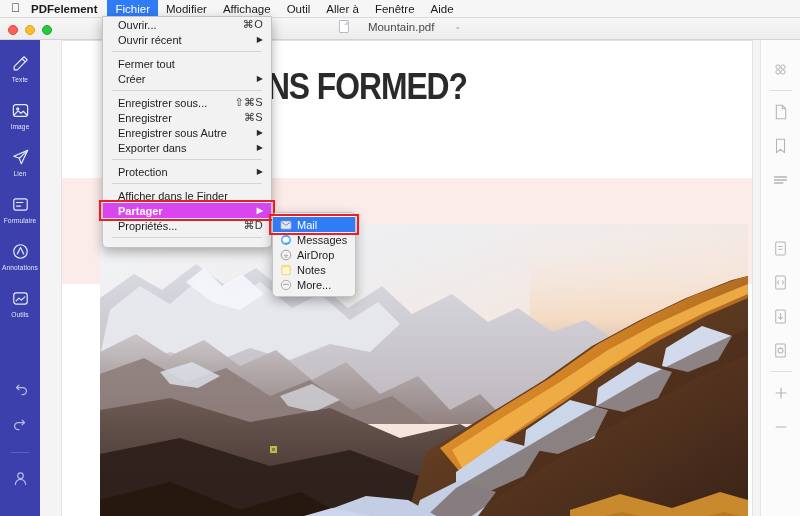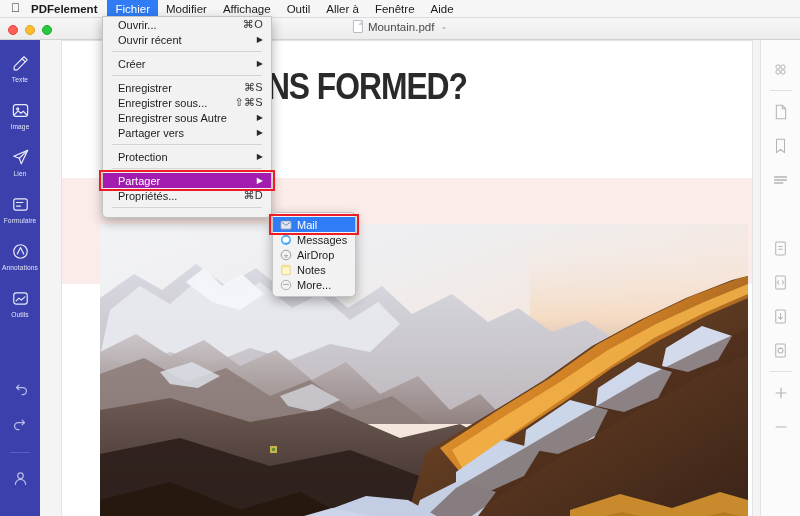--- a/index.html
+++ b/index.html
@@ -41,21 +41,21 @@
     border-bottom: 1px solid #d2d2d2;
     z-index: 10;
   }
   .traffic { position: absolute; top: 6.5px; left: 8px; display: flex; gap: 7px; }
   .tl { width: 10px; height: 10px; border-radius: 50%; }
   .tl.r { background: #ff5f57; border: 0.5px solid #e0443e; }
   .tl.y { background: #ffbd2e; border: 0.5px solid #dea123; }
   .tl.g { background: #28c840; border: 0.5px solid #1aab29; }
   .doc-tab {
     position: absolute; top: 2px; left: 50%; transform: translateX(-50%);
-    display: flex; align-items: center; gap: 5px;
+    display: flex; align-items: center; gap: 19px;
     font-size: 11.5px; color: #4a4a4a;
   }
   .doc-icon {
     width: 10px; height: 13px; background: #fff;
     border: 1px solid #b9b9c4; border-radius: 1px;
     position: relative;
   }
   .doc-icon:after {
     content:''; position:absolute; top:0; right:0;
     border-width: 0 0 4px 4px; border-style: solid;
@@ -148,21 +148,21 @@
   .mi {
     position: relative;
     display: flex; align-items: center;
     height: 15px; padding: 0 8px 0 15px;
     font-size: 11px; color: #1c1c1c;
     white-space: nowrap;
   }
   .mi .lbl { flex: 1; }
   .mi .key { color: #333; font-size: 11px; letter-spacing: 0.3px; }
   .mi .arr { font-size: 8px; color: #2a2a2a; }
-  .mi.sel { background: #a21caf; color: #ffffff; }
+  .mi.sel { background: #d946ef; color: #ffffff; font-weight: bold; }
   .mi.sel .key, .mi.sel .arr { color: #ffffff; }
   .msep { height: 1px; background: #d4d4d4; margin: 4px 9px; }
 
   .hl-box {
     position: absolute; left: -4px; right: -4px; top: -3px; bottom: -3px;
     border: 2px solid #ee1c25; pointer-events: none;
   }
 
   
   .submenu {
@@ -468,52 +468,58 @@
       <span class="key">⌘O</span>
     </div>
     <div class="mi">
       <span class="lbl">Ouvrir récent</span>
       <span class="arr">▶</span>
     </div>
 
     <div class="msep"></div>
 
     <div class="mi">
+      <span class="lbl">Fermer tout</span>
+    </div>
+    <div class="mi">
       <span class="lbl">Créer</span>
       <span class="arr">▶</span>
     </div>
 
     <div class="msep"></div>
 
     <div class="mi">
+      <span class="lbl">Enregistrer sous...</span>
+      <span class="key">⇧⌘S</span>
+    </div>
+    <div class="mi">
       <span class="lbl">Enregistrer</span>
       <span class="key">⌘S</span>
     </div>
     <div class="mi">
-      <span class="lbl">Enregistrer sous...</span>
-      <span class="key">⇧⌘S</span>
-    </div>
-    <div class="mi">
       <span class="lbl">Enregistrer sous Autre</span>
       <span class="arr">▶</span>
     </div>
     <div class="mi">
-      <span class="lbl">Partager vers</span>
+      <span class="lbl">Exporter dans</span>
       <span class="arr">▶</span>
     </div>
 
     <div class="msep"></div>
 
     <div class="mi">
       <span class="lbl">Protection</span>
       <span class="arr">▶</span>
     </div>
 
     <div class="msep"></div>
 
+    <div class="mi">
+      <span class="lbl">Afficher dans le Finder</span>
+    </div>
     <div class="mi sel">
       <span class="lbl">Partager</span>
       <span class="arr">▶</span>
       <span class="hl-box"></span>
     </div>
     <div class="mi">
       <span class="lbl">Propriétés...</span>
       <span class="key">⌘D</span>
     </div>
 

